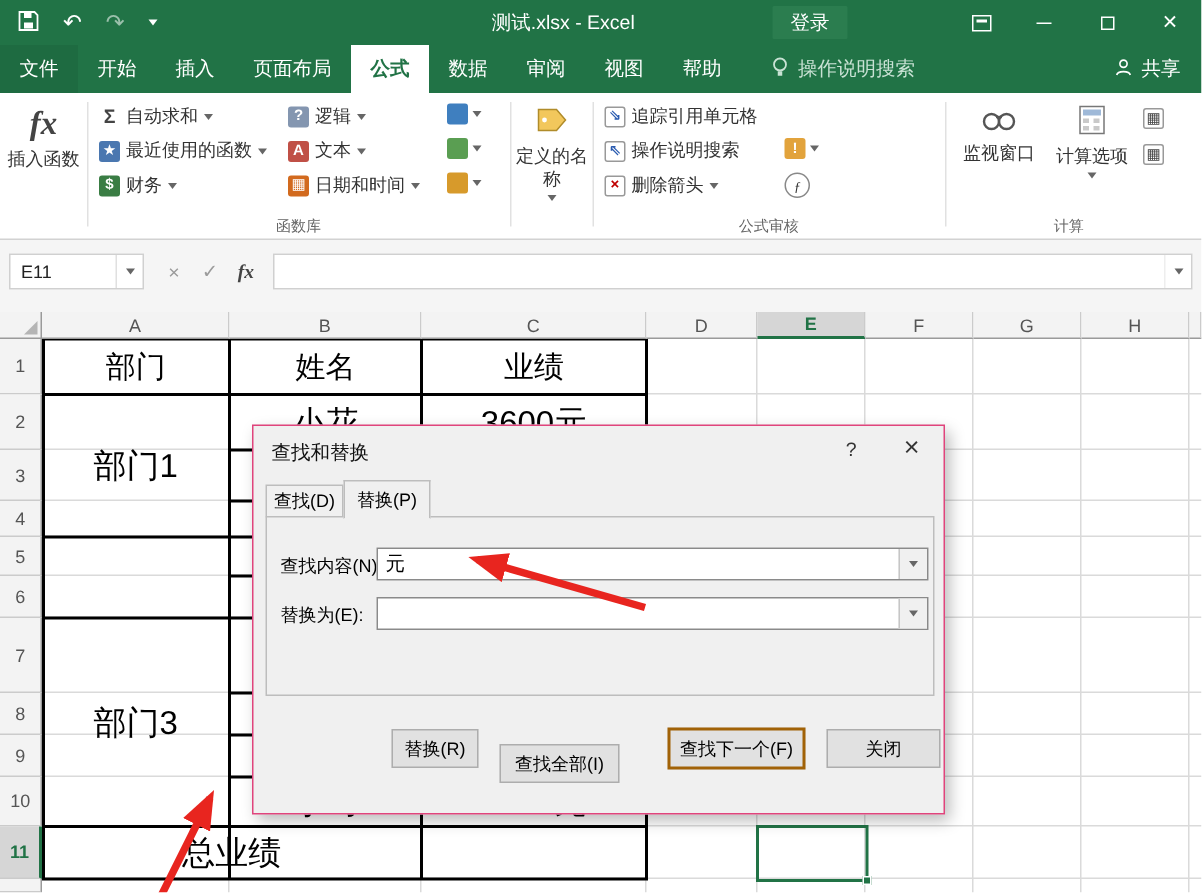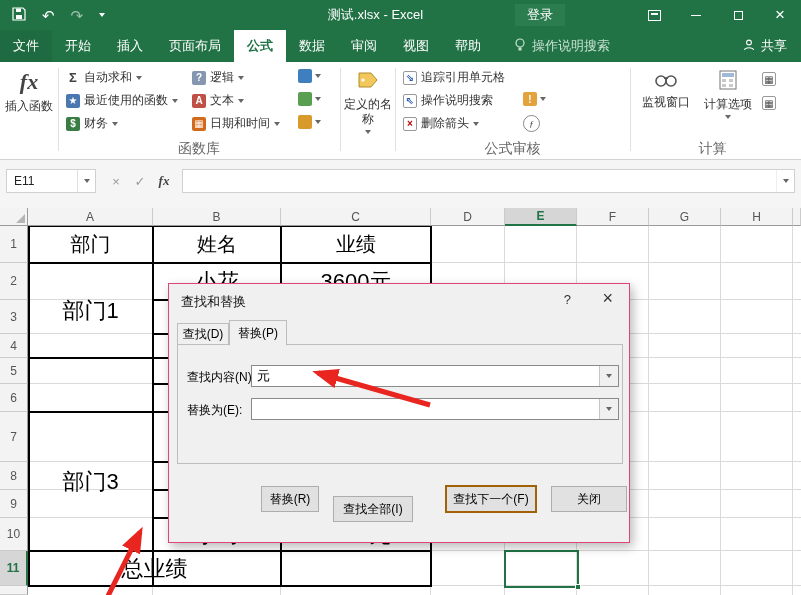--- a/index.html
+++ b/index.html
@@ -25,21 +25,21 @@
 .tabrow{position:absolute;left:0;top:30px;width:801px;height:32px;background:#217346;display:flex;align-items:flex-end;z-index:55}
 .rtab{height:32px;display:flex;align-items:center;padding:0 13px;color:#fff;font-size:13px;cursor:pointer}
 .rtab.file{background:#1e6b41}
 .rtab.active{background:#ffffff;color:#217346;font-weight:bold}
 .tellme{display:flex;align-items:center;gap:6px;color:#c9e2d4;font-size:13px;margin-left:14px;padding:0 6px;height:32px;cursor:pointer}
 .share{margin-left:auto;display:flex;align-items:center;gap:6px;color:#fff;font-size:13px;padding:0 14px;height:32px;cursor:pointer}
 
 
 .ribbon{position:absolute;left:0;top:62px;width:801px;height:98px;background:#fff;border-bottom:1px solid #d2d2d2;z-index:50}
 .gsep{position:absolute;top:6px;bottom:8px;width:1px;background:#e1e1e1}
-.glabel{position:absolute;bottom:2px;left:0;right:0;text-align:center;font-size:14px;color:#666;white-space:nowrap}
+.glabel{position:absolute;bottom:2px;left:0;right:0;text-align:center;font-size:10px;color:#666;white-space:nowrap}
 .grp{position:absolute;top:0;height:98px}
 .rbig{position:absolute;display:flex;flex-direction:column;align-items:center;gap:3px;font-size:12px;color:#333;cursor:pointer;text-align:center;line-height:1.25}
 .fxbig{font-family:"Liberation Serif","DejaVu Serif",serif;font-style:italic;font-weight:bold;font-size:22px;color:#444}
 .rmi{position:absolute;display:flex;align-items:center;gap:4px;height:21px;font-size:12px;color:#333;cursor:pointer;white-space:nowrap}
 .icon14{width:14px;height:14px;border-radius:2px;display:inline-flex;align-items:center;justify-content:center;font-size:10px;font-weight:bold;color:#fff;flex:none}
 .caret{width:0;height:0;border-left:3px solid transparent;border-right:3px solid transparent;border-top:4px solid #666;flex:none}
 .minibtn{position:absolute;display:flex;align-items:center;gap:3px;cursor:pointer}
 .evalcirc{width:17px;height:17px;border:1px solid #888;border-radius:50%;display:inline-flex;align-items:center;justify-content:center;font-size:9px;font-style:italic;color:#333;font-family:"Liberation Serif",serif}
 
 

